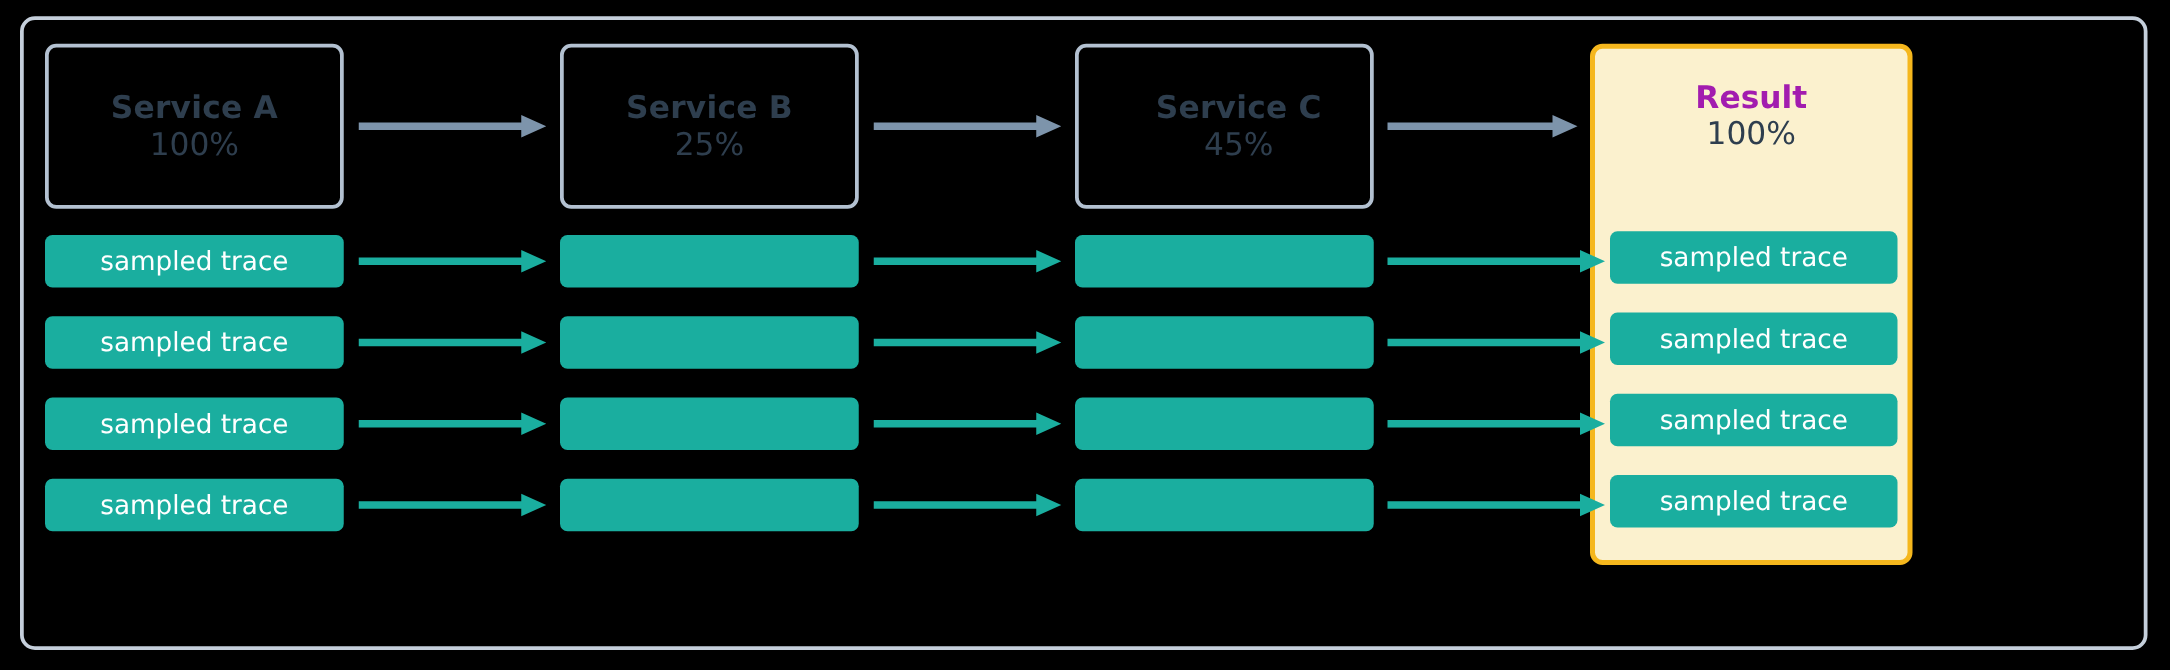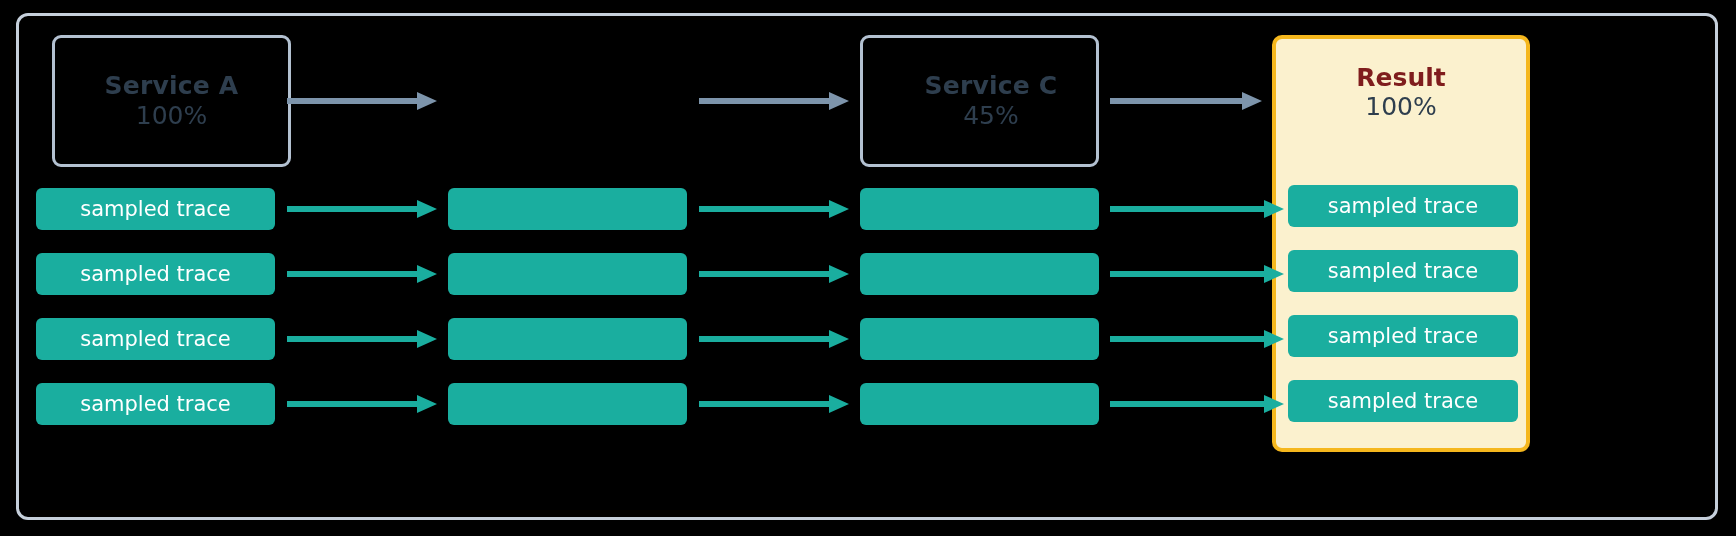--- a/index.html
+++ b/index.html
@@ -57,21 +57,21 @@
     letter-spacing: 0.2px;
     line-height: 1.05;
   }
   .service-box .svc-pct {
     font-size: 25px;
     font-weight: normal;
     color: #2e3e4e;
     line-height: 1.05;
   }
 
-  .col-a { left: 52px; }
+  .col-a { left: 36px; }
   .col-b { left: 448px; }
   .col-c { left: 860px; padding-left: 23px; }
 
   
   .result-box {
     position: absolute;
     left: 1272px;
     top: 35px;
     width: 258px;
     height: 417px;
@@ -86,21 +86,21 @@
     left: 0;
     right: 0;
     display: flex;
     flex-direction: column;
     align-items: center;
     gap: 3px;
   }
   .result-head .res-title {
     font-size: 25px;
     font-weight: bold;
-    color: #7f1d1d;
+    color: #a21caf;
     line-height: 1.05;
   }
   .result-head .res-pct {
     font-size: 25px;
     font-weight: normal;
     color: #2e3e4e;
     line-height: 1.05;
   }
 
   
@@ -143,20 +143,24 @@
 
 <div id="canvas">
 
   <div class="outer-frame"></div>
 
   <div class="service-box col-a">
     <div class="svc-title">Service A</div>
     <div class="svc-pct">100%</div>
   </div>
 
+  <div class="service-box col-b">
+    <div class="svc-title">Service B</div>
+    <div class="svc-pct">25%</div>
+  </div>
 
   <div class="service-box col-c">
     <div class="svc-title">Service C</div>
     <div class="svc-pct">45%</div>
   </div>
 
   <div class="result-box">
     <div class="result-head">
       <div class="res-title">Result</div>
       <div class="res-pct">100%</div>

